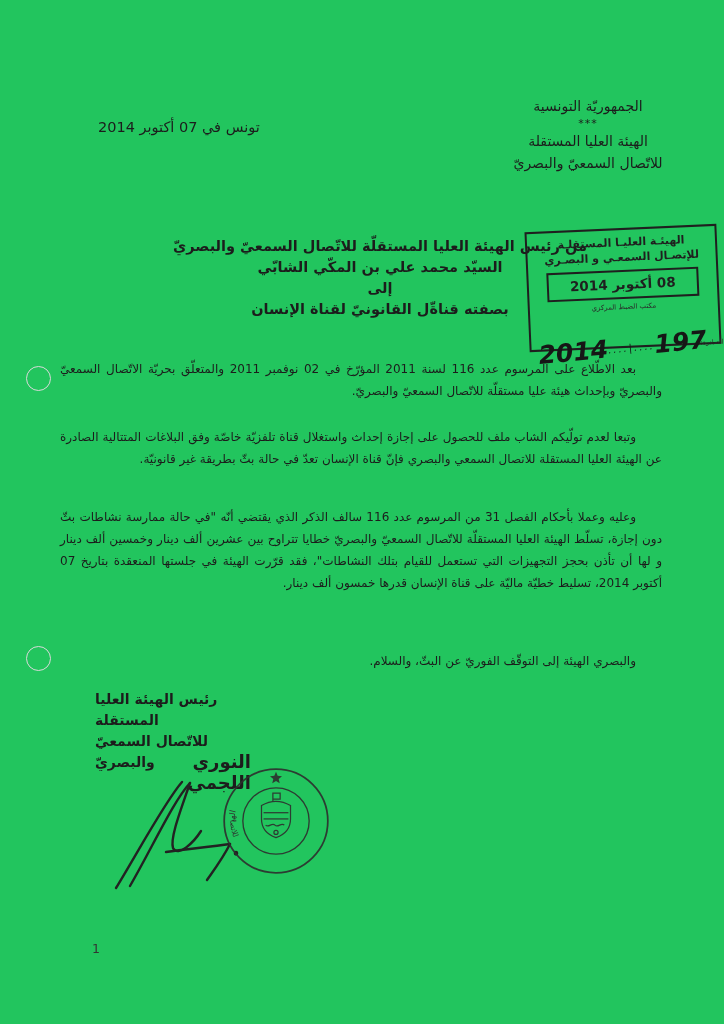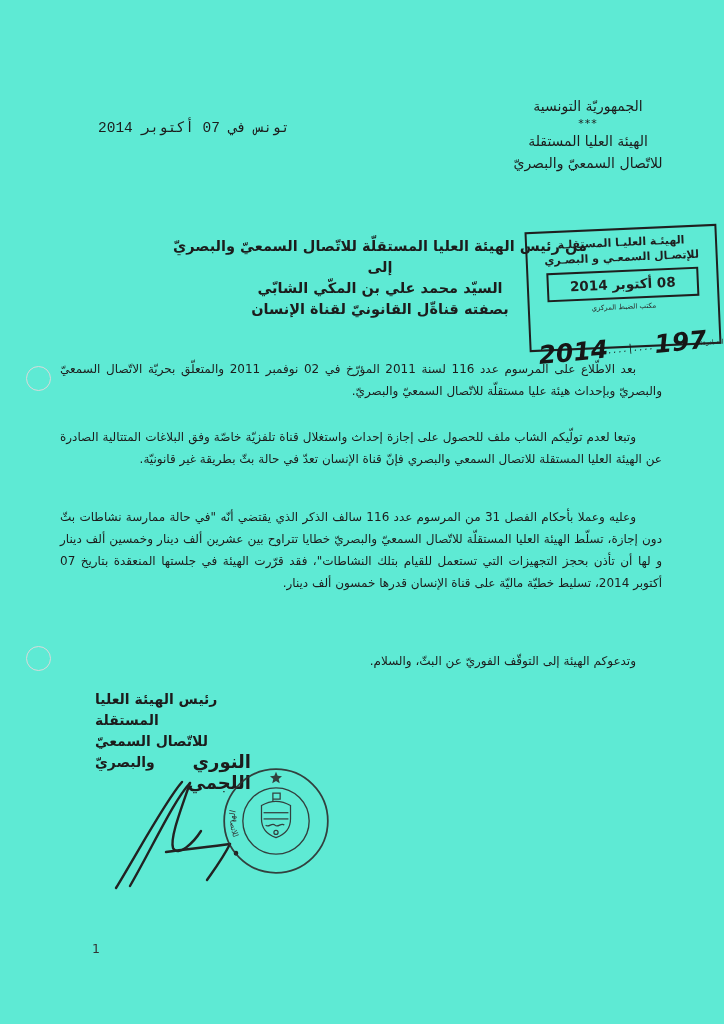--- a/index.html
+++ b/index.html
@@ -1,25 +1,25 @@
 <!DOCTYPE html>
 <html lang="ar"><head>
 <meta charset="utf-8">
 <style>
   html,body{margin:0;padding:0;background:#e8e8e8;}
   .page{
-    position:relative;width:724px;height:1024px;background:#5eead4;
+    position:relative;width:724px;height:1024px;background:#22c55e;
     font-family:"DejaVu Sans", sans-serif;color:#1c1c1c;overflow:hidden;
     direction:rtl;margin:0 auto;
   }
   
   .header-block{position:absolute;top:95px;left:463px;width:250px;text-align:center;
     font-size:14px;line-height:22px;}
   .header-block .stars{font-size:11px;line-height:13px;letter-spacing:1px;}
-  .date-line{position:absolute;top:119px;left:98px;font-size:14.5px;white-space:nowrap;font-family:Liberation Mono, monospace;}
+  .date-line{position:absolute;top:119px;left:98px;font-size:14.5px;white-space:nowrap;}
   
   .addressee{position:absolute;top:236px;left:80px;width:600px;text-align:center;
     font-weight:bold;font-size:14.5px;line-height:21px;}
   
   .reg-stamp{position:absolute;top:228px;left:527px;width:188px;height:116px;
     border:2px solid #1f1f1f;transform:rotate(-2.5deg);background:rgba(255,255,255,0.0);
     text-align:center;color:#1f1f1f;}
   .reg-stamp .l1,.reg-stamp .l2{font-size:11px;font-weight:bold;line-height:15px;}
   .reg-stamp .l1{margin-top:5px;}
   .reg-date-box{width:148px;margin:5px auto 0;border:2px solid #1f1f1f;
@@ -57,40 +57,40 @@
     <div>الجمهوريّة التونسية</div>
     <div class="stars">***</div>
     <div>الهيئة العليا المستقلة</div>
     <div>للاتّصال السمعيّ والبصريّ</div>
   </div>
 
   <div class="date-line">تونس في 07 أكتوبر 2014</div>
 
   <div class="addressee">
     <div>من رئيس الهيئة العليا المستقلّة للاتّصال السمعيّ والبصريّ</div>
+    <div>السيّد محمد علي بن المكّي الشابّي</div>
     <div>إلى</div>
-    <div>السيّد محمد علي بن المكّي الشابّي</div>
     <div>بصفته قناةّل القانونيّ لقناة الإنسان</div>
   </div>
 
   <div class="reg-stamp">
     <div class="l1">الهيئـة العليـا المستقلـة</div>
     <div class="l2">للإتصـال السمعـي و البصـري</div>
     <div class="reg-date-box">08 أكتوبر 2014</div>
     <div class="reg-office">مكتب الضبط المركزي</div>
     <div class="reg-number">
       <span>2014</span><span class="dots">....|....</span><span>197</span>
     </div>
     <div class="reg-number-label">الصادرة:</div>
   </div>
 
   <p class="body-par p1">بعد الاطّلاع على المرسوم عدد 116 لسنة 2011 المؤرّخ في 02 نوفمبر 2011 والمتعلّق بحريّة الاتّصال السمعيّ والبصريّ وبإحداث هيئة عليا مستقلّة للاتّصال السمعيّ والبصريّ.</p>
   <p class="body-par p2">وتبعا لعدم تولّيكم الشاب ملف للحصول على إجازة إحداث واستغلال قناة تلفزيّة خاصّة وفق البلاغات المتتالية الصادرة عن الهيئة العليا المستقلة للاتصال السمعي والبصري فإنّ قناة الإنسان تعدّ في حالة بثّ بطريقة غير قانونيّة.</p>
   <p class="body-par p3">وعليه وعملا بأحكام الفصل 31 من المرسوم عدد 116 سالف الذكر الذي يقتضي أنّه "في حالة ممارسة نشاطات بثّ دون إجازة، تسلّط الهيئة العليا المستقلّة للاتّصال السمعيّ والبصريّ خطايا تتراوح بين عشرين ألف دينار وخمسين ألف دينار و لها أن تأذن بحجز التجهيزات التي تستعمل للقيام بتلك النشاطات"، فقد قرّرت الهيئة في جلستها المنعقدة بتاريخ 07 أكتوبر 2014، تسليط خطيّة ماليّة على قناة الإنسان قدرها خمسون ألف دينار.</p>
-  <p class="body-par pclose">وتدعوكم الهيئة إلى التوقّف الفوريّ عن البثّ، والسلام.</p>
+  <p class="body-par pclose">والبصري الهيئة إلى التوقّف الفوريّ عن البثّ، والسلام.</p>
 
   <div class="sig-title">
     <div>رئيس الهيئة العليا المستقلة</div>
     <div>للاتّصال السمعيّ والبصريّ</div>
   </div>
   <div class="sig-name">النوري اللجمي</div>
 
   <svg class="sig-svg" width="170" height="125" viewBox="0 0 170 125">
     <g fill="none" stroke="#222" stroke-width="2.4" stroke-linecap="round">
       <path d="M8 118 C 30 82, 58 30, 74 12"></path>

